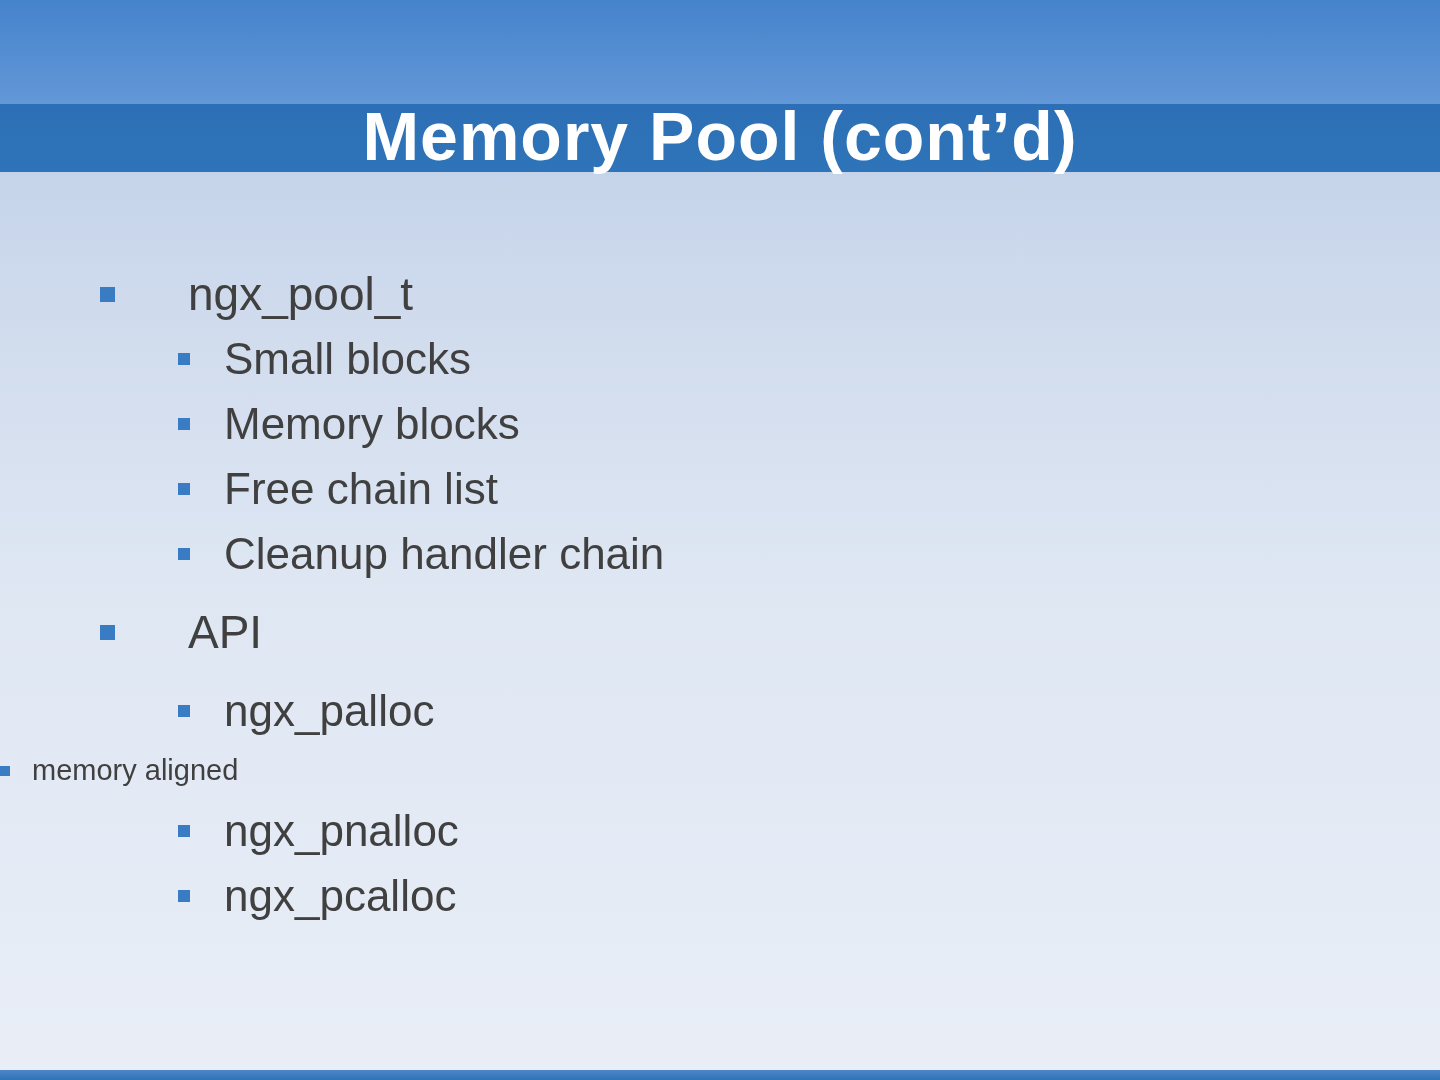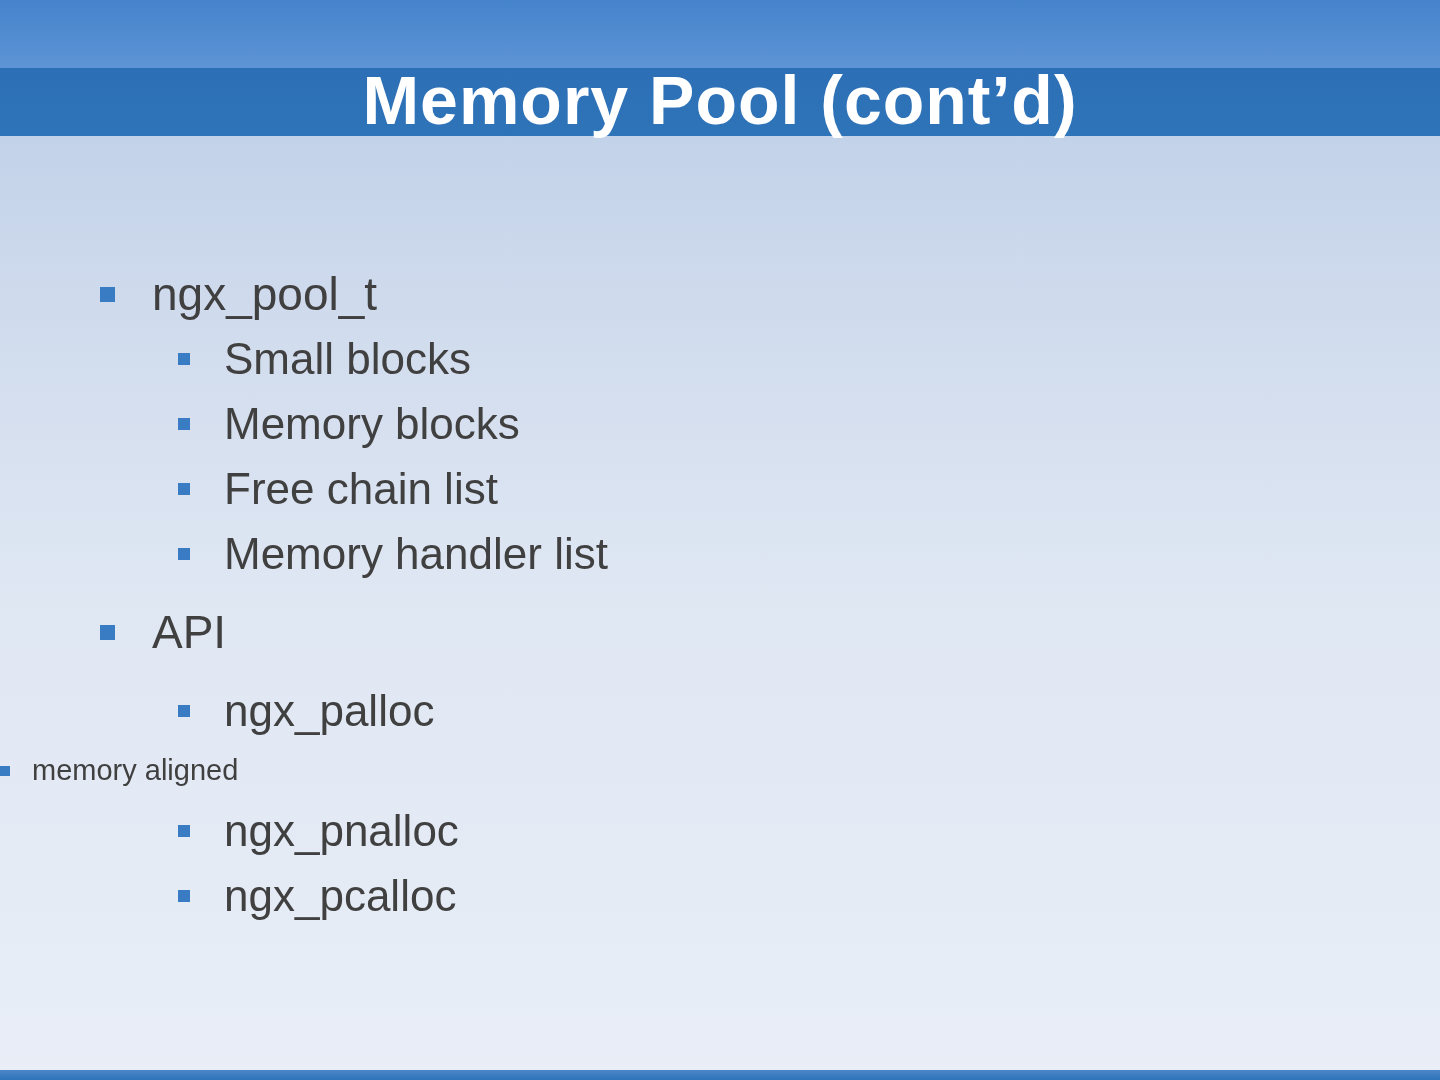--- a/index.html
+++ b/index.html
@@ -13,21 +13,21 @@
     width: 1440px;
     height: 1080px;
     overflow: hidden;
     background: linear-gradient(to bottom, #b7cbe6 0%, #cdd9ec 25%, #dfe7f3 55%, #e9eef7 100%);
   }
   
   .header {
     position: absolute;
     top: 0; left: 0;
     width: 100%;
-    height: 136px;
+    height: 172px;
     background: linear-gradient(to bottom, #4583cc 0%, #6096d6 55%, #7babe0 100%);
   }
   .title-stripe {
     position: absolute;
     left: 0;
     bottom: 0;
     width: 100%;
     height: 68px;
     background: linear-gradient(to bottom, #2d6fb6 0%, #2e74b8 100%);
   }
@@ -56,21 +56,21 @@
   .li {
     display: flex;
     align-items: center;
     color: #404040;
   }
   .bullet {
     display: inline-block;
     background: #3a7cc4;
     flex: 0 0 auto;
   }
-  .l1 { padding-left: 100px; font-size: 46px; line-height: 64px; margin-top: 6px; }
+  .l1 { padding-left: 100px; font-size: 46px; line-height: 64px; margin-top: 6px; gap: 36px; }
   .l1 .bullet { width: 15px; height: 15px; margin-right: 37px; }
   .l2 { padding-left: 178px; font-size: 44px; line-height: 65px; }
   .l2 .bullet { width: 12px; height: 12px; margin-right: 34px; }
   .l3 { font-size: 29px; line-height: 55px; }
   .l3 .bullet { width: 10px; height: 10px; margin-right: 22px; }
   .li.spaced { margin-top: 14px; }
   
   .footer-stripe {
     position: absolute;
     left: 0;
@@ -107,21 +107,21 @@
       <span>Memory blocks</span>
     </div>
 
     <div class="li l2">
       <span class="bullet"></span>
       <span>Free chain list</span>
     </div>
 
     <div class="li l2">
       <span class="bullet"></span>
-      <span>Memory handler list</span>
+      <span>Cleanup handler chain</span>
     </div>
 
     <div class="li l1 spaced">
       <span class="bullet"></span>
       <span>API</span>
     </div>
 
     <div class="li l2 spaced">
       <span class="bullet"></span>
       <span>ngx_palloc</span>

